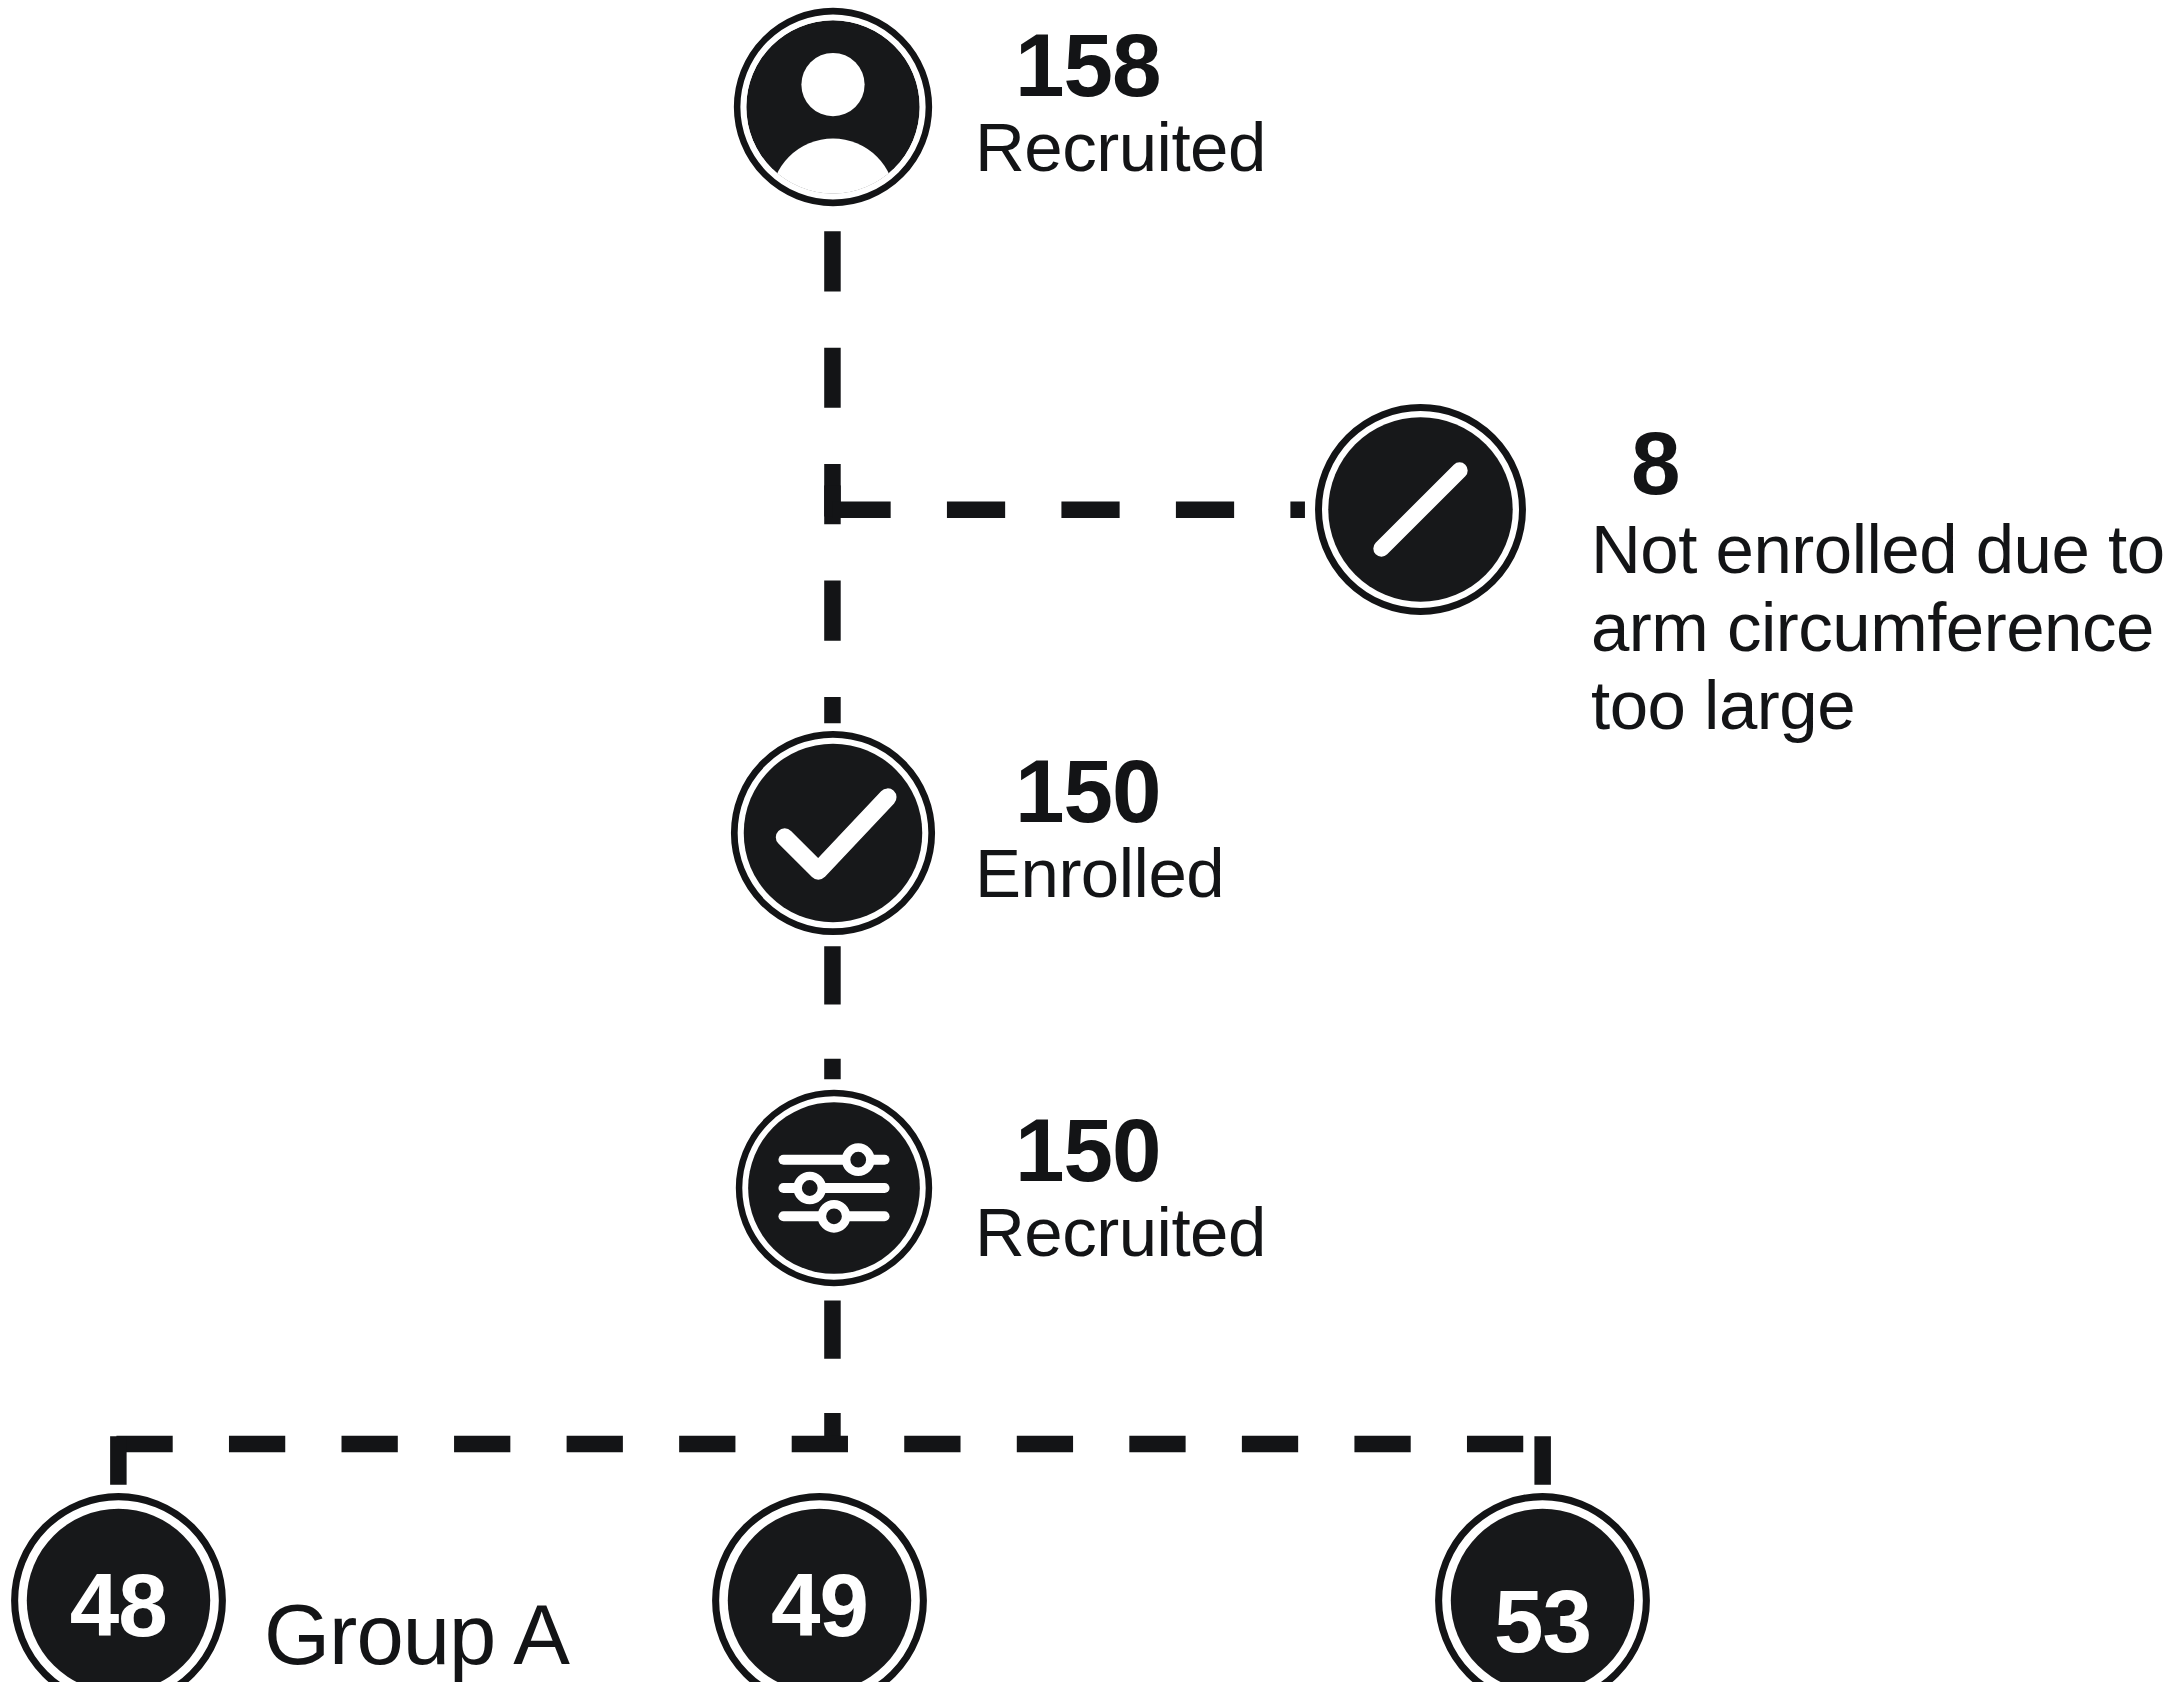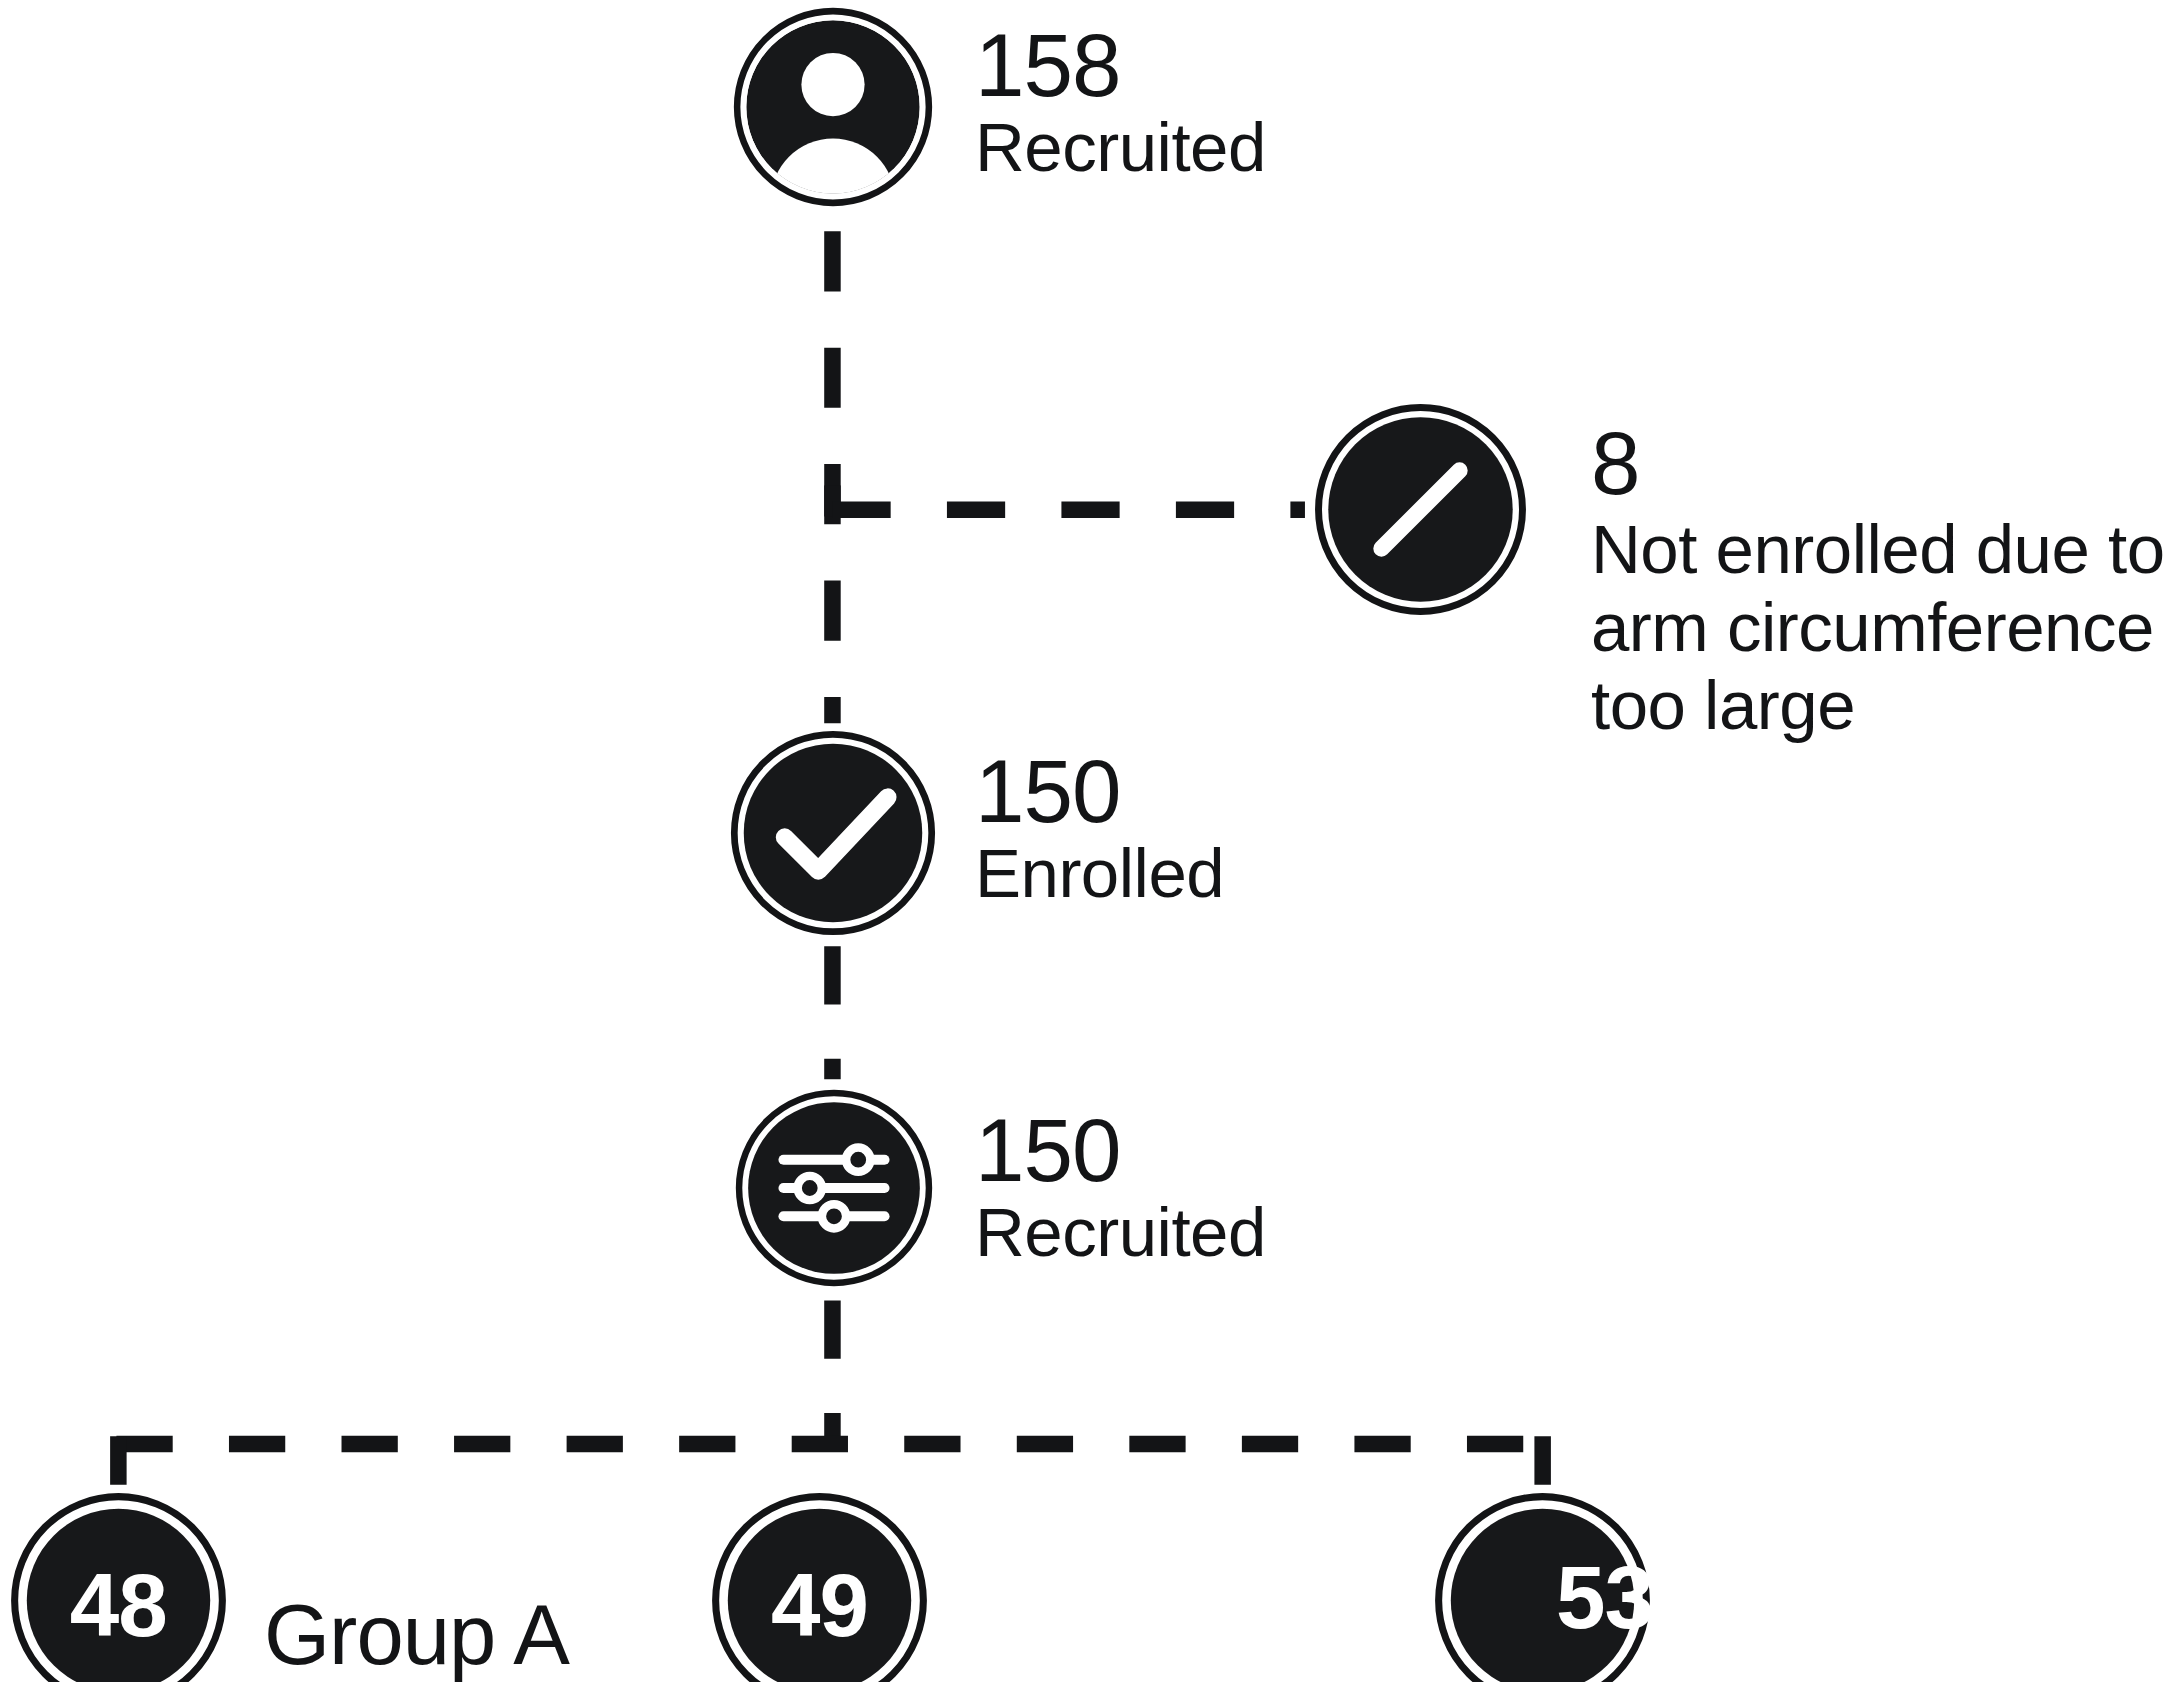--- a/index.html
+++ b/index.html
@@ -31,24 +31,25 @@
   .node-icon {
     position: absolute;
   }
   .node-text {
     position: absolute;
     line-height: 1.0;
     white-space: nowrap;
   }
   .count {
     font-size: 89px;
-    font-weight: 400;
+    font-weight: 700;
     letter-spacing: -1px;
     color: #131416;
     display: block;
+    margin-left: 40px;
   }
   .caption {
     font-size: 69px;
     font-weight: 400;
     letter-spacing: -0.5px;
     color: #131416;
     display: block;
     margin-top: 3px;
   }
   .caption.multi {
@@ -176,17 +177,17 @@
       <circle cx="50" cy="50" r="41.5" fill="#17181a"></circle>
     </svg>
     <span class="group-num" style="top:64px;">49</span>
   </div>
 
   <div class="node" style="left:1432px; top:1490px; width:221px; height:221px;">
     <svg class="node-icon" width="221" height="221" viewBox="0 0 100 100" xmlns="http://www.w3.org/2000/svg">
       <circle cx="50" cy="50" r="47" fill="#ffffff" stroke="#131416" stroke-width="3.2"></circle>
       <circle cx="50" cy="50" r="41.5" fill="#17181a"></circle>
     </svg>
-    <span class="group-num" style="top:56px;text-align:right;">53</span>
+    <span class="group-num" style="top:80px;">53</span>
   </div>
 
 </div>
 
 
 </body></html>

